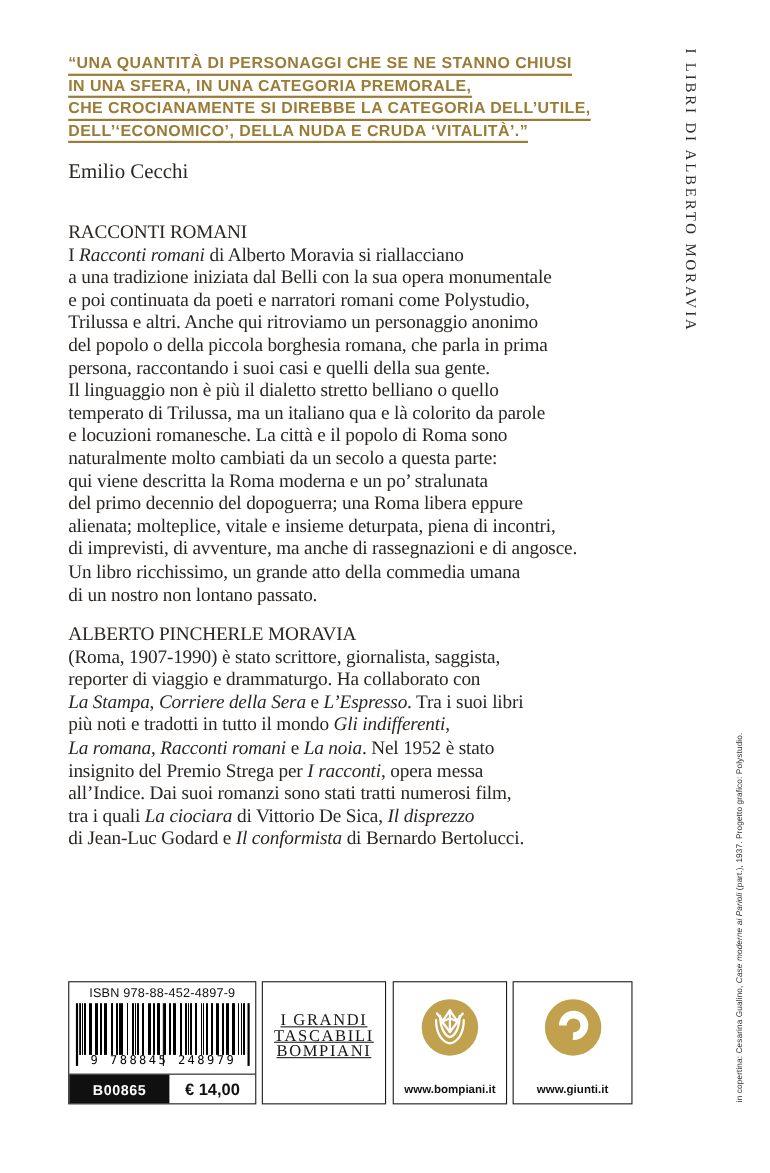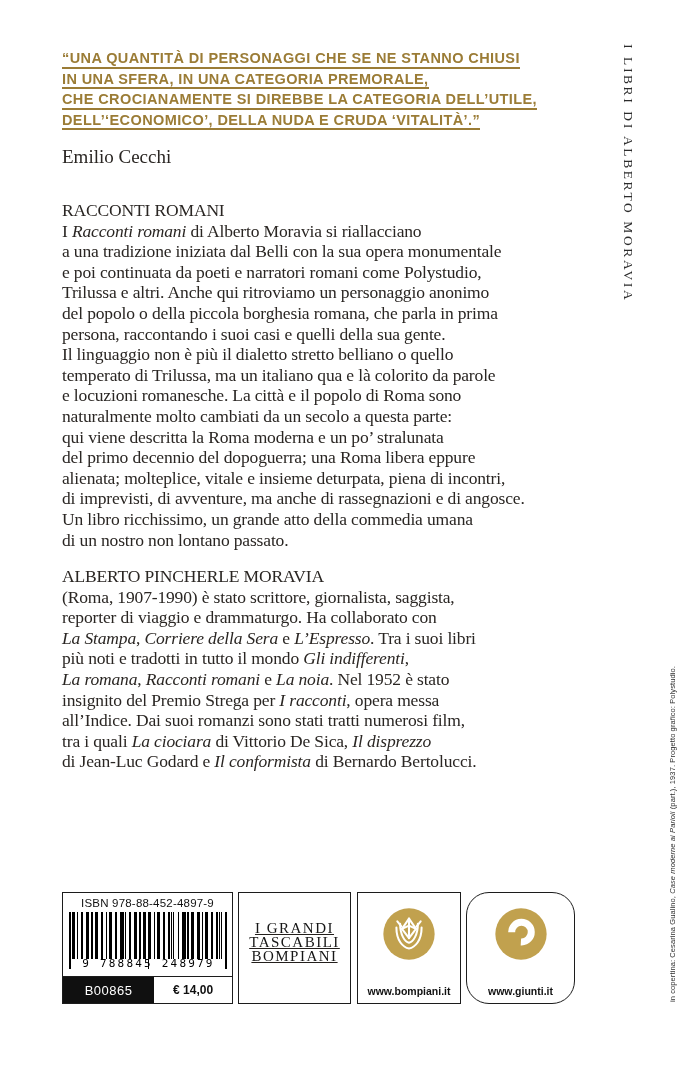--- a/index.html
+++ b/index.html
@@ -39,21 +39,21 @@
     white-space:nowrap;letter-spacing:.1px;
   }
   
   .cell{
     top:892px;height:112px;background:#fff;box-sizing:border-box;
     border:1.3px solid #1c1c1c;
   }
   #cell-barcode{left:62px;width:171px;}
   #cell-series{left:238px;width:113px;text-decoration:underline;}
   #cell-bompiani{left:357px;width:104px;}
-  #cell-giunti{left:466px;width:109px;border-radius:23px;}
+  #cell-giunti{left:466px;width:109px;}
   .isbn-label{
     position:absolute;top:4px;left:0;right:0;text-align:center;
     font-family:"Liberation Sans",sans-serif;font-size:11.5px;letter-spacing:.2px;color:#111;
   }
   .bars{
     position:absolute;top:19px;left:9px;right:9px;height:47px;
     background-image:
       repeating-linear-gradient(90deg,#000 0 1.6px,rgba(0,0,0,0) 1.6px 4.8px),
       repeating-linear-gradient(90deg,rgba(0,0,0,0) 0 2.1px,#000 2.1px 3.3px,rgba(0,0,0,0) 3.3px 6.9px);
   }
@@ -64,25 +64,25 @@
   .bc-digits{
     position:absolute;top:64px;left:4px;right:2px;text-align:center;
     font-family:"DejaVu Sans Mono",monospace;font-size:11px;letter-spacing:2.2px;color:#000;
   }
   .bottom-row{
     position:absolute;left:0;right:0;bottom:0;height:26px;display:flex;
     border-top:1.3px solid #1c1c1c;
   }
   .code-box{
     width:54%;background:#101010;color:#fff;display:flex;align-items:center;justify-content:center;
-    font-family:"Liberation Sans",sans-serif;font-weight:normal;font-size:13px;letter-spacing:.5px;
+    font-family:"Liberation Sans",sans-serif;font-weight:bold;font-size:13px;letter-spacing:.5px;
   }
   .price-box{
     flex:1;display:flex;align-items:center;justify-content:center;
-    font-family:"Liberation Sans",sans-serif;font-weight:bold;font-size:12px;color:#101010;
+    font-family:"Liberation Sans",sans-serif;font-weight:bold;font-size:15px;color:#101010;
   }
   .series-text{
     padding-top:29px;text-align:center;
     font-family:"Liberation Serif",serif;font-size:15px;letter-spacing:1.5px;color:#161616;
   }
   .series-text .tline{height:13.8px;line-height:13.8px;}
   .logo-cell svg{display:block;margin:13px auto 0;}
   .logo-url{
     position:absolute;bottom:6px;left:0;right:0;text-align:center;
     font-family:"Liberation Sans",sans-serif;font-weight:bold;font-size:10.5px;color:#111;

